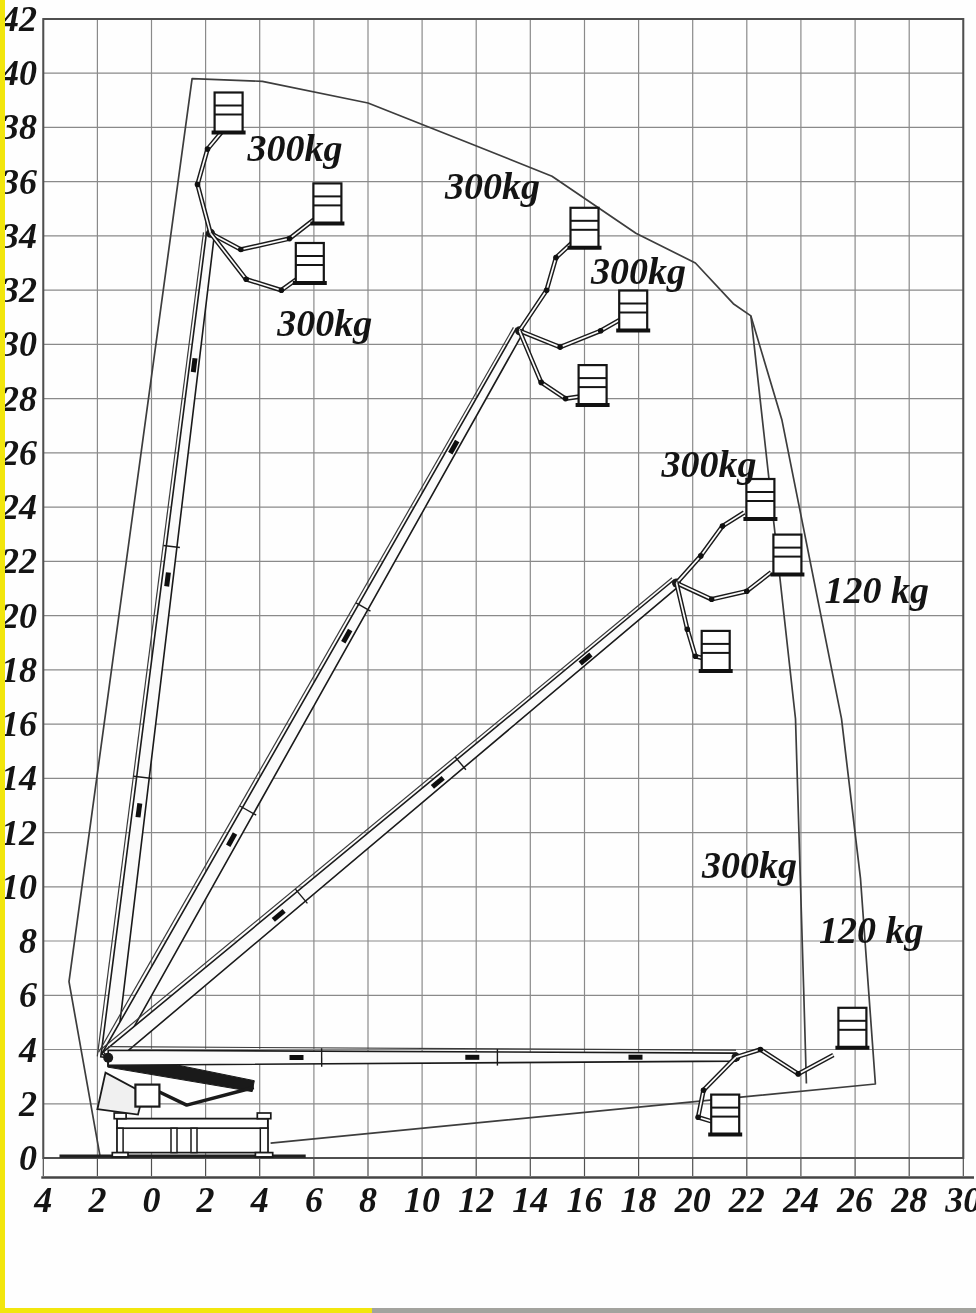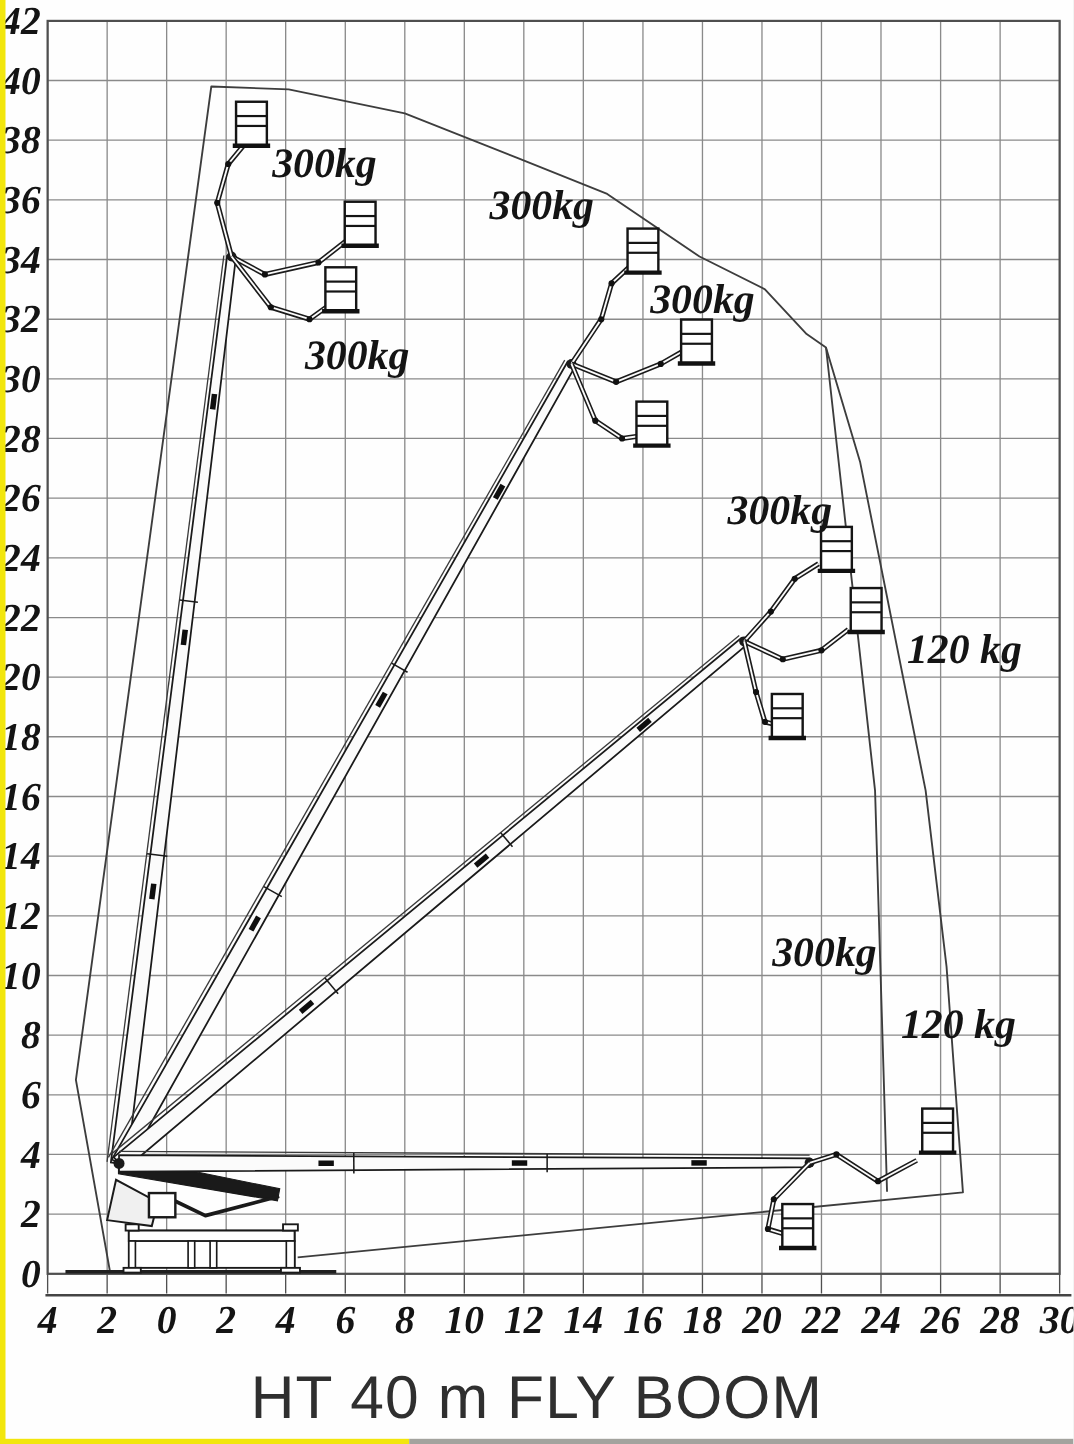--- a/index.html
+++ b/index.html
@@ -276,17 +276,16 @@
         <text x="584.5" y="1212.0" text-anchor="middle" fill="#141414" font-family="&quot;Liberation Serif&quot;, serif" font-size="36" font-style="italic" font-weight="bold">16</text>
         <text x="638.6" y="1212.0" text-anchor="middle" fill="#141414" font-family="&quot;Liberation Serif&quot;, serif" font-size="36" font-style="italic" font-weight="bold">18</text>
         <text x="692.7" y="1212.0" text-anchor="middle" fill="#141414" font-family="&quot;Liberation Serif&quot;, serif" font-size="36" font-style="italic" font-weight="bold">20</text>
         <text x="746.8" y="1212.0" text-anchor="middle" fill="#141414" font-family="&quot;Liberation Serif&quot;, serif" font-size="36" font-style="italic" font-weight="bold">22</text>
         <text x="800.9" y="1212.0" text-anchor="middle" fill="#141414" font-family="&quot;Liberation Serif&quot;, serif" font-size="36" font-style="italic" font-weight="bold">24</text>
         <text x="855.1" y="1212.0" text-anchor="middle" fill="#141414" font-family="&quot;Liberation Serif&quot;, serif" font-size="36" font-style="italic" font-weight="bold">26</text>
         <text x="909.2" y="1212.0" text-anchor="middle" fill="#141414" font-family="&quot;Liberation Serif&quot;, serif" font-size="36" font-style="italic" font-weight="bold">28</text>
         <text x="963.3" y="1212.0" text-anchor="middle" fill="#141414" font-family="&quot;Liberation Serif&quot;, serif" font-size="36" font-style="italic" font-weight="bold">30</text>
       </g>
     </svg>
-  <div class="diagram-title">HT 40 m FLY BOOM</div>
   <div class="edge-left"></div>
   <div class="edge-bottom-yellow"></div>
   <div class="edge-bottom-gray"></div>
 </div>
 
 </body></html>

